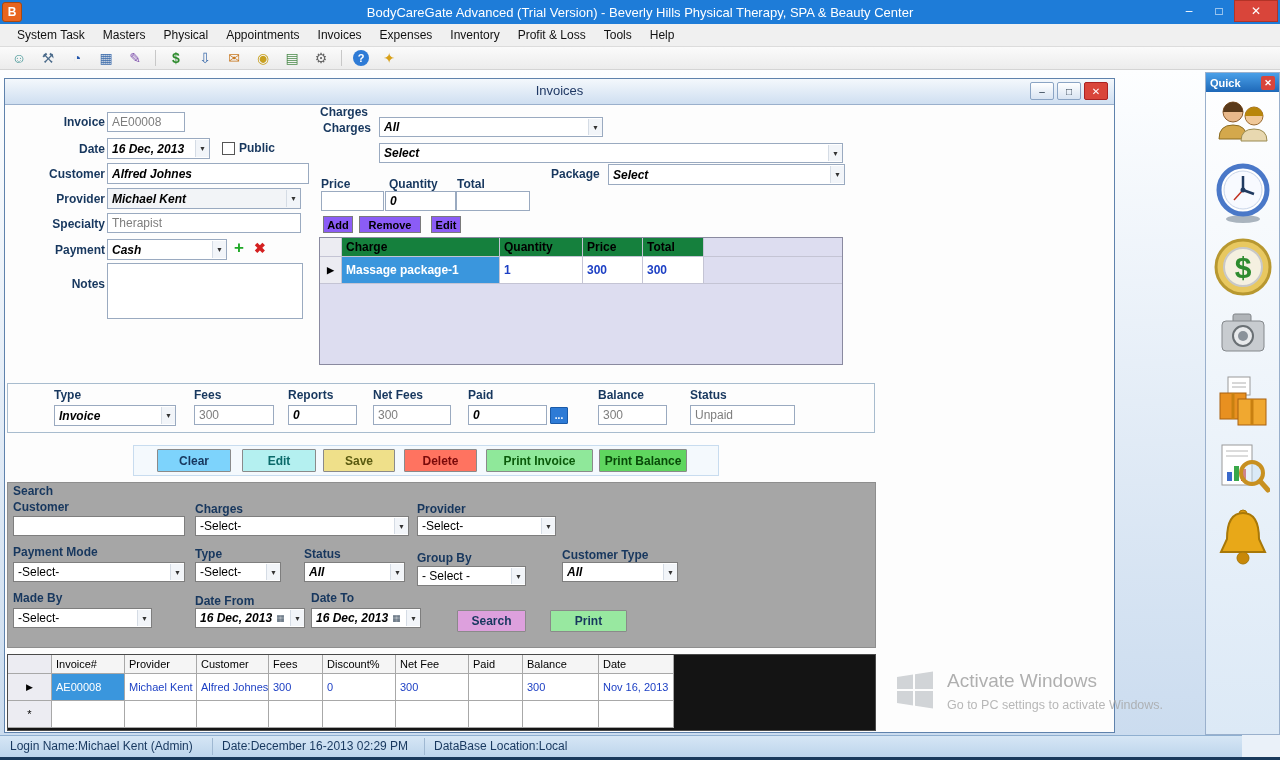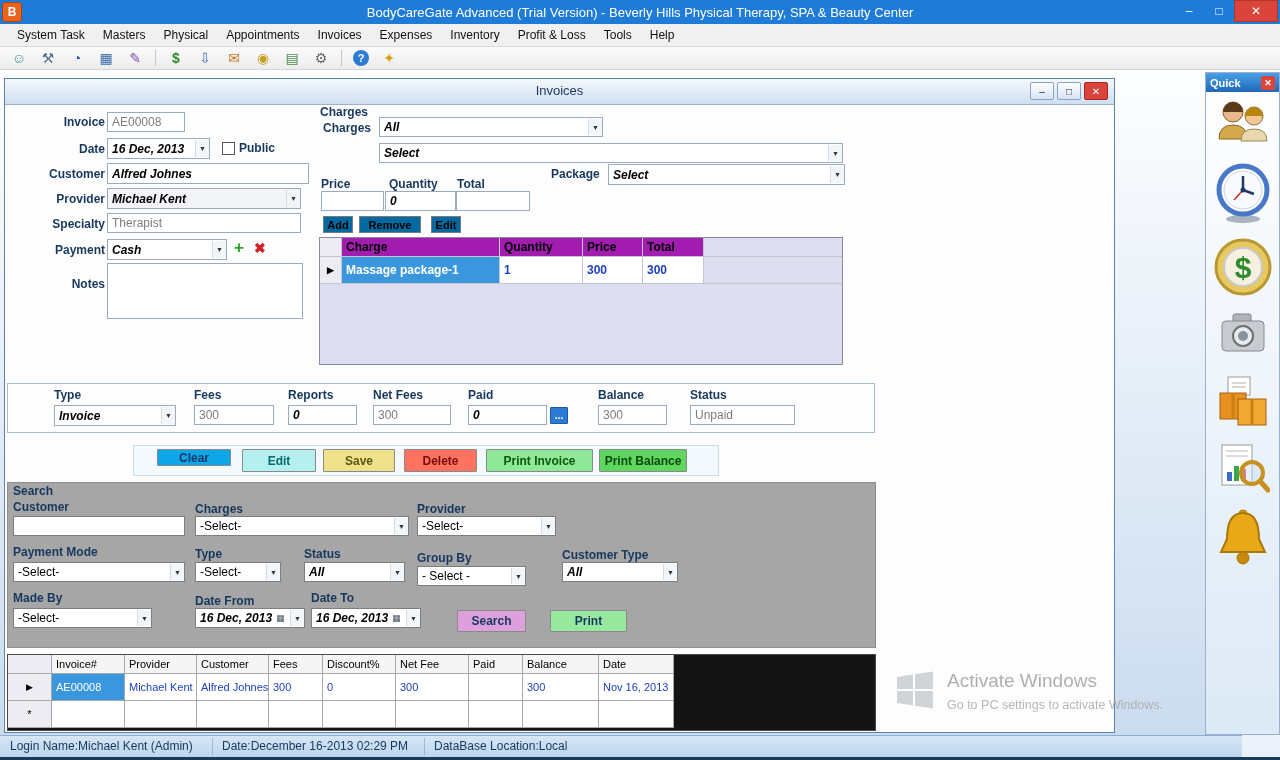--- a/index.html
+++ b/index.html
@@ -35,28 +35,28 @@
 
   .lbl { position:absolute; color:#17375E; font-weight:bold; font-size:12px; white-space:nowrap; }
   .lblr { width:92px; text-align:right; left:8px; }
   .tb { position:absolute; background:#fff; border:1px solid #9AAAC0; font-size:12px; padding:1px 4px; display:flex; align-items:center; white-space:nowrap; overflow:hidden; }
   .tb .val { flex:1; overflow:hidden; white-space:nowrap; }
   .bold { font-weight:bold; color:#000;font-style:italic; }
   .gray { color:#7D7D7D; }
   .arw { width:14px; align-self:stretch; display:flex; align-items:center; justify-content:center; font-size:7px; color:#333; border-left:1px solid #D5DCE5; background:#F2F5F9; margin-right:-4px; margin-left:3px; }
   .cal { width:13px; align-self:stretch; display:flex; align-items:center; justify-content:center; font-size:9px; color:#456; margin-left:2px; }
   .checkbox { position:absolute; width:13px; height:13px; background:#fff; border:1px solid #555; }
-  .smbtn { position:absolute; background:#0369a1; border:1px solid #7A7A7A; font-size:11px; font-weight:bold; color:#000; display:flex; align-items:center; justify-content:center; }
+  .smbtn { position:absolute; background:#8b5cf6; border:1px solid #7A7A7A; font-size:11px; font-weight:bold; color:#000; display:flex; align-items:center; justify-content:center; }
   .btn { position:absolute; border:1px solid #8A8A8A; font-size:12px; font-weight:bold; display:flex; align-items:center; justify-content:center; border-radius:1px; }
 
   
   .cgrid { position:absolute; left:314px; top:132px; width:524px; height:128px; background:#DDDDF0; border:1px solid #8A8AA0; }
   .grow { display:flex; }
   .gcell { border-right:1px solid #C4C4D4; border-bottom:1px solid #C4C4D4; font-size:12px; padding:1px 4px; overflow:hidden; white-space:nowrap; display:flex; align-items:center; }
-  .cgrid .hrow .gcell { background:#a21caf; font-weight:bold; height:19px; }
+  .cgrid .hrow .gcell { background:#15803d; font-weight:bold; height:19px; }
   .cgrid .drow .gcell { background:#fff; height:27px; color:#1C3FC4; font-weight:bold; }
   .rowhdr { background:#ECECF2 !important; justify-content:center; color:#000 !important; }
   .selcell { background:#3A96DD !important; color:#fff !important; }
   .fillcell { background:#DDDDF0 !important; border-right:none; }
 
   
   .totals-group { position:absolute; left:2px; top:278px; width:868px; height:50px; border:1px solid #A8BCCE; background:#FDFDFD; }
 
   .actions-strip { position:absolute; left:128px; top:340px; width:586px; height:31px; background:#F4F9FD; border:1px solid #C8DCEF; }
 
@@ -270,21 +270,21 @@
         <div class="lbl" style="left:593px;top:283px">Balance</div>
         <div class="tb gray" style="left:593px;top:300px;width:69px;height:20px">
             <span class="val">300</span>
           </div>
         <div class="lbl" style="left:685px;top:283px">Status</div>
         <div class="tb gray" style="left:685px;top:300px;width:105px;height:20px">
             <span class="val">Unpaid</span>
           </div>
 
         <div class="actions-strip"></div>
-        <div class="btn" style="left:152px;top:344px;width:74px;height:17px;background:#0ea5e9;color:#17375E">Clear</div>
+        <div class="btn" style="left:152px;top:344px;width:74px;height:23px;background:#7dd3fc;color:#17375E">Clear</div>
         <div class="btn" style="left:237px;top:344px;width:74px;height:23px;background:#B4F0F0;color:#0A6A6A">Edit</div>
         <div class="btn" style="left:318px;top:344px;width:72px;height:23px;background:#EFE08A;color:#5A5A10">Save</div>
         <div class="btn" style="left:399px;top:344px;width:73px;height:23px;background:#FF7360;color:#7A0A0A">Delete</div>
         <div class="btn" style="left:481px;top:344px;width:107px;height:23px;background:#8FE89A;color:#0A5A0A">Print Invoice</div>
         <div class="btn" style="left:594px;top:344px;width:88px;height:23px;background:#5FD65F;color:#084A08">Print Balance</div>
 
         <div class="search-sec">
           <div class="lbl" style="left:5px;top:1px">Search</div>
           <div class="lbl" style="left:5px;top:17px">Customer</div>
           <div class="tb" style="left:5px;top:33px;width:172px;height:20px">

